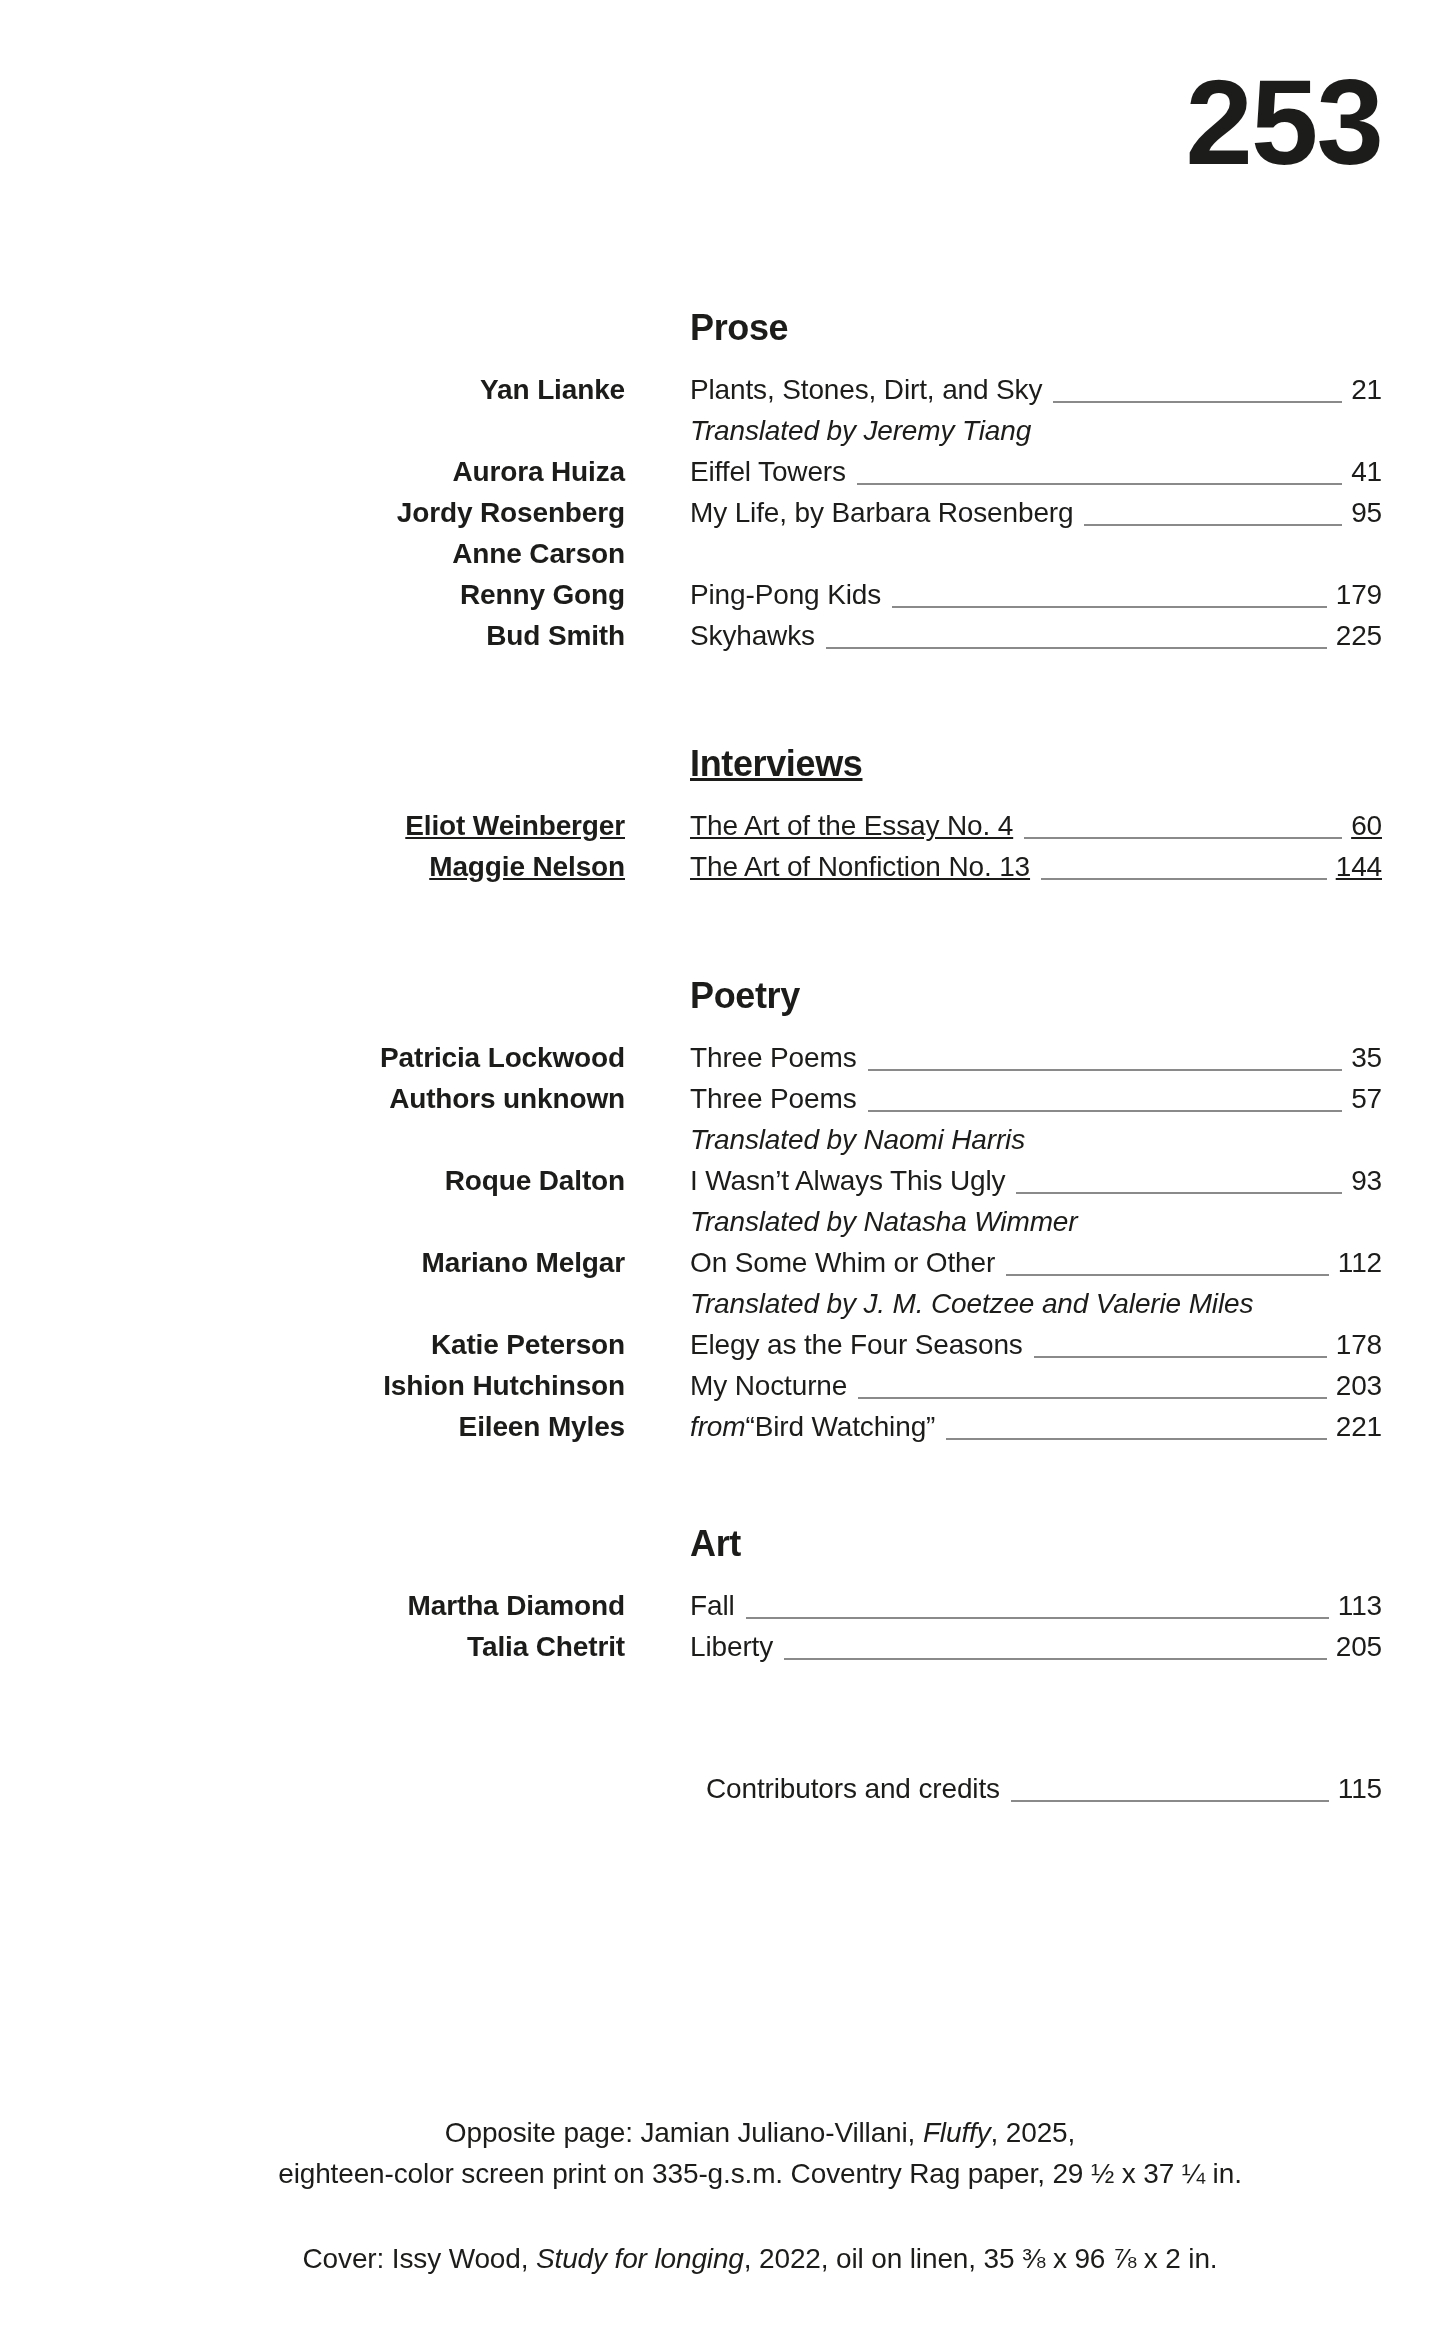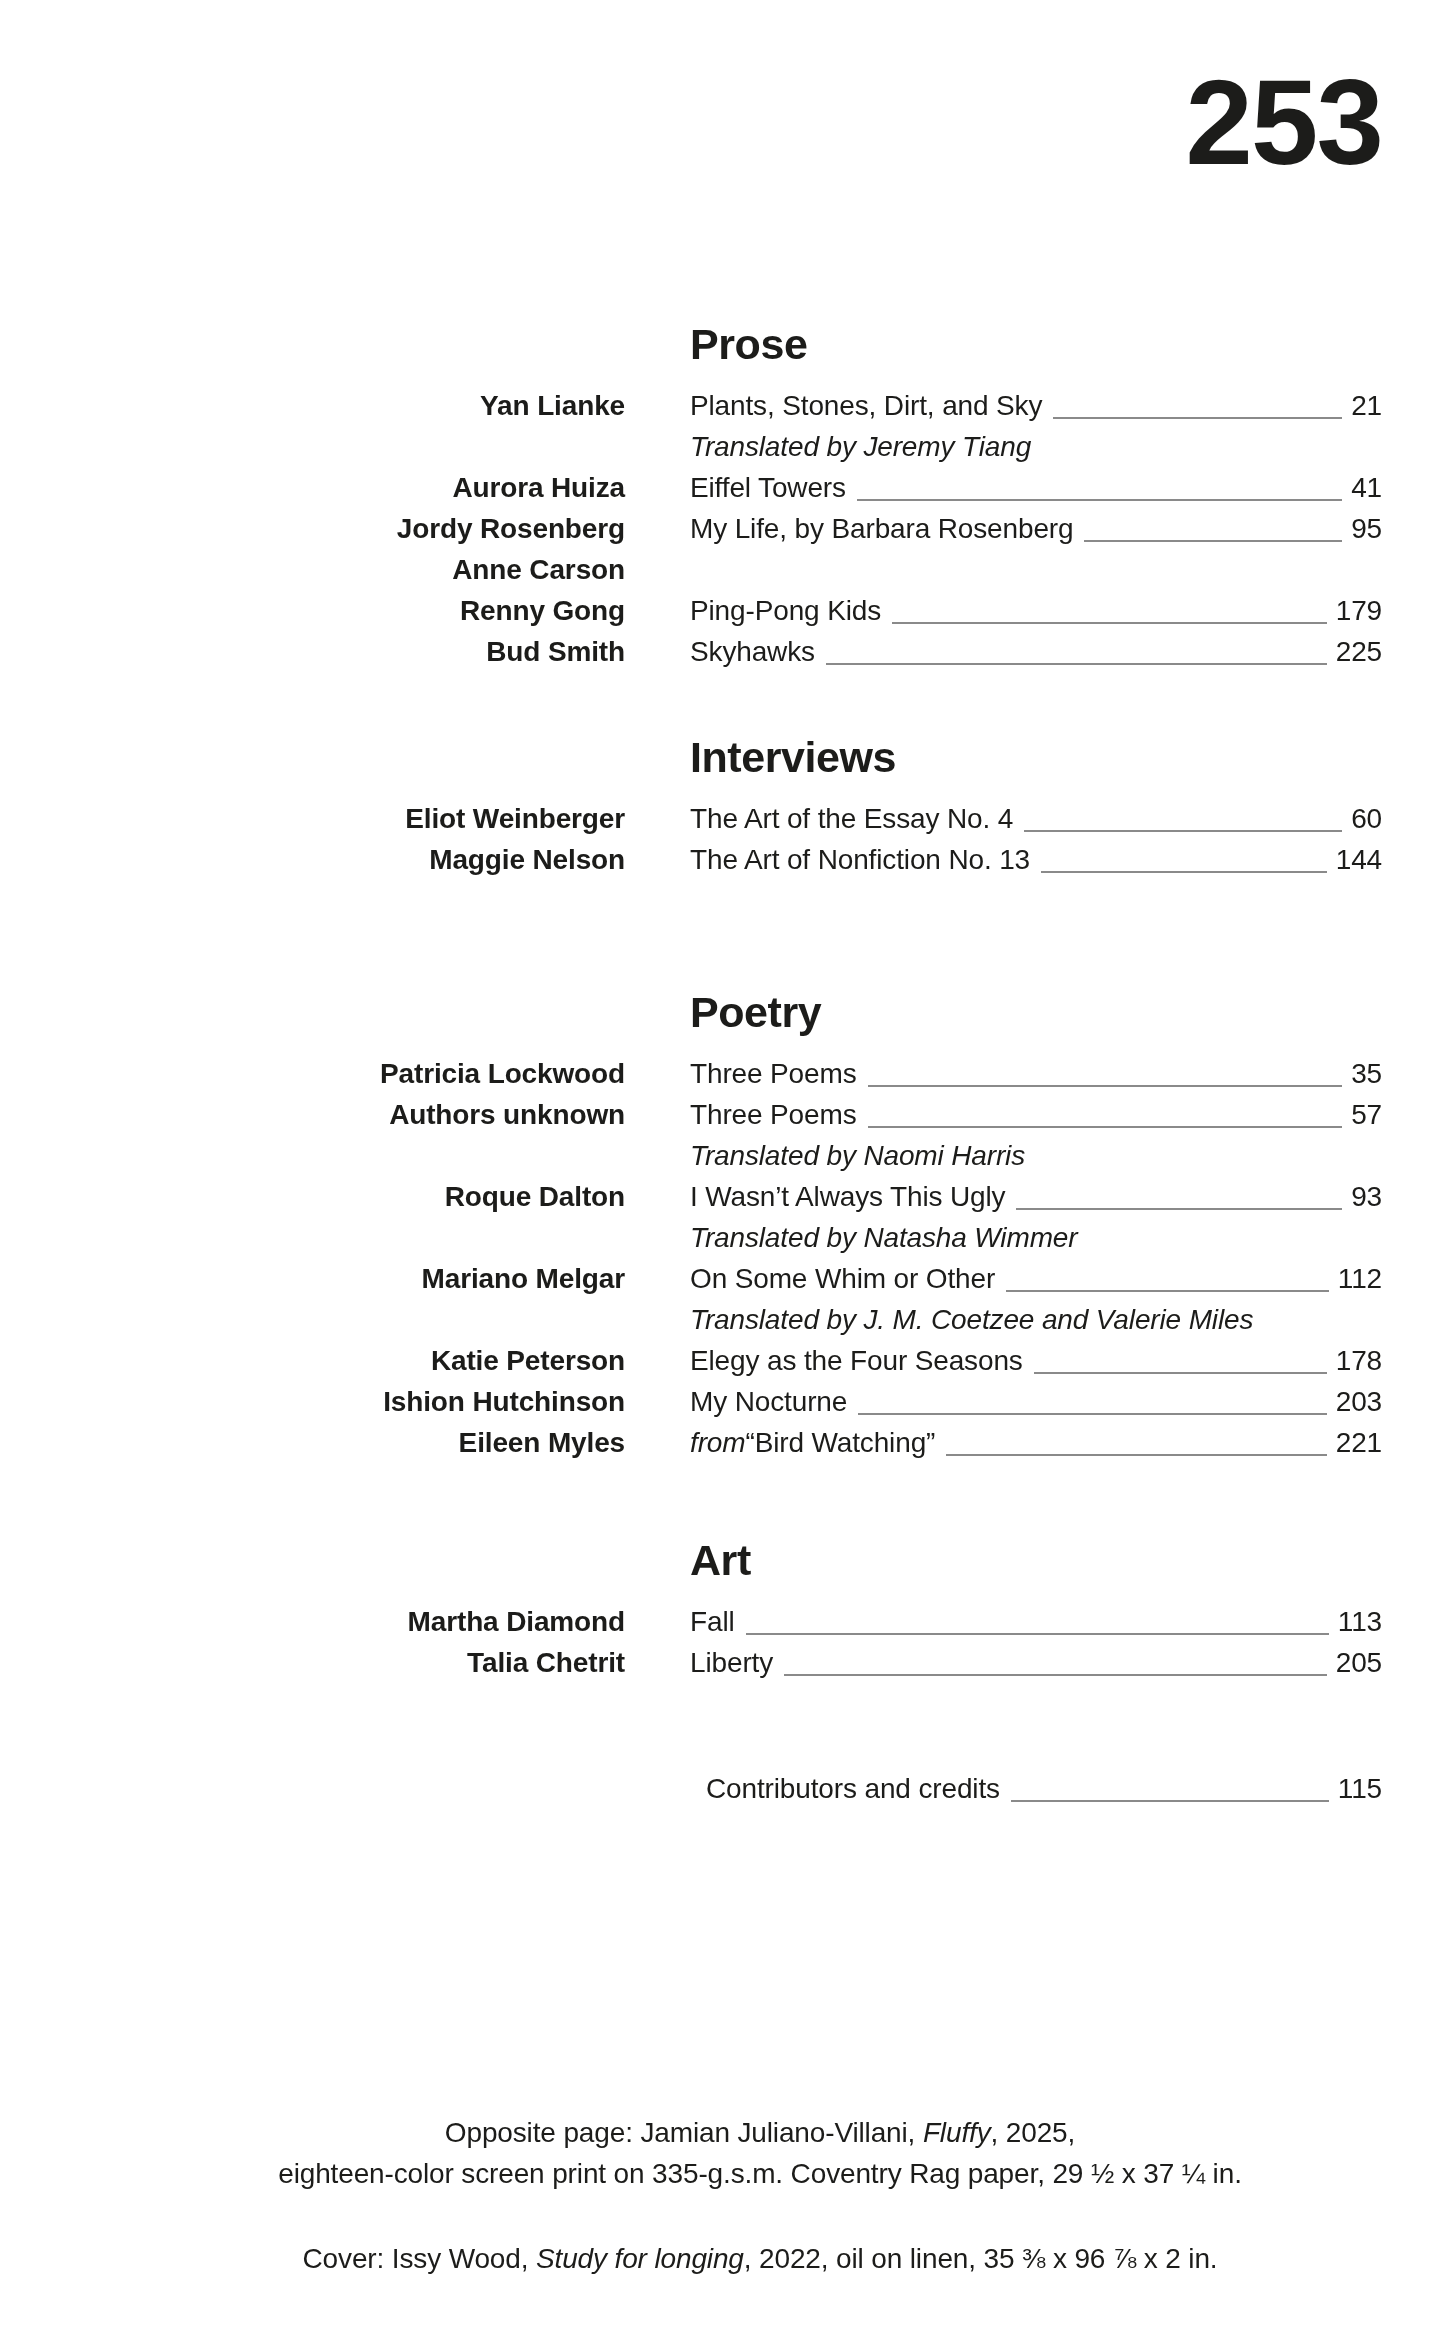--- a/index.html
+++ b/index.html
@@ -19,22 +19,22 @@
   .content{position:absolute;left:358px;top:0;width:1024px;height:100%;}
 
   .issue-number{
     position:absolute;top:62px;right:0;
     font-size:121px;font-weight:bold;line-height:1;
     letter-spacing:-0.015em;
   }
 
   .section{position:absolute;left:0;right:0;}
   .section-header{
-    margin:16px 0 17px 332px;
-    font-size:43px;font-weight:bold;line-height:48px;letter-spacing:-0.01em;
+    margin:0 0 17px 332px;
+    font-size:36px;font-weight:bold;line-height:48px;letter-spacing:-0.01em;
   }
 
   .row{
     display:grid;grid-template-columns:267px 1fr;column-gap:65px;
     font-size:28px;line-height:41px;letter-spacing:-0.005em;
   }
   .author{text-align:right;font-weight:bold;white-space:nowrap;}
   .titleline{display:flex;min-width:0;}
   .work-title{white-space:nowrap;}
   .leader{
@@ -105,21 +105,21 @@
           </div>
           <div class="row">
             <div class="author">Bud Smith</div>
             <div class="titleline">
               <span class="work-title">Skyhawks</span>
               <span class="leader"></span>
               <span class="pagenum">225</span>
             </div>
           </div>
         </section>
-        <section class="section" style="top: 717px;">
+        <section class="section" style="top: 740px; text-decoration: underline;">
           <h2 class="section-header">Interviews</h2>
           <div class="row">
             <div class="author">Eliot Weinberger</div>
             <div class="titleline">
               <span class="work-title">The Art of the Essay No. 4</span>
               <span class="leader"></span>
               <span class="pagenum">60</span>
             </div>
           </div>
           <div class="row">

